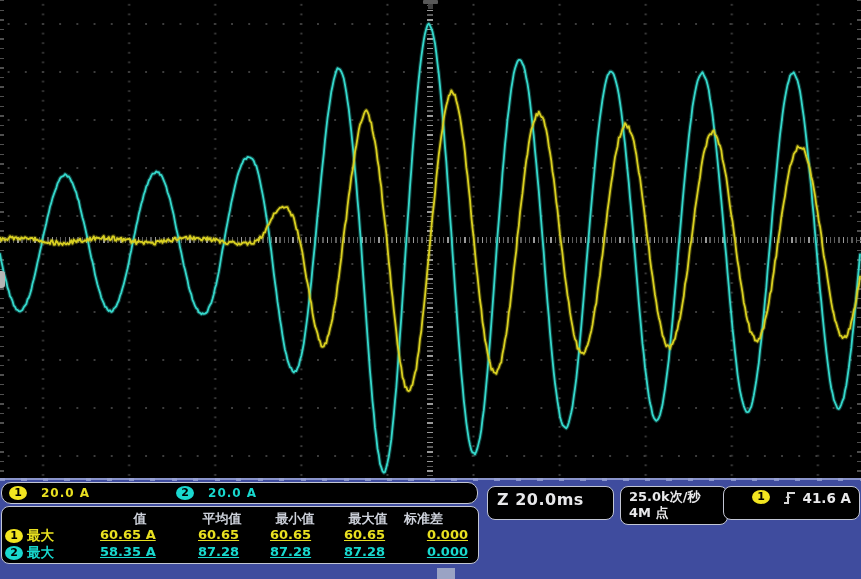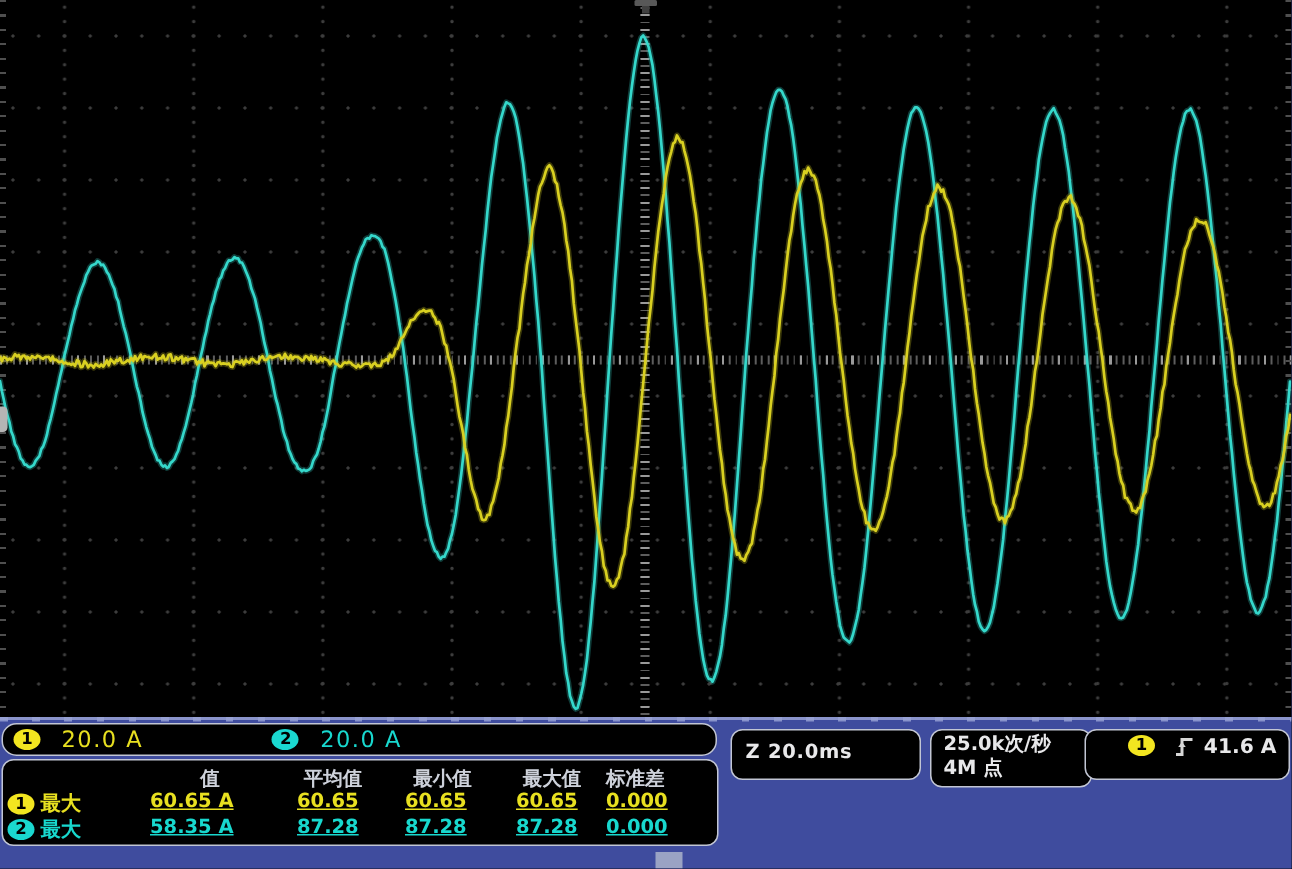--- a/index.html
+++ b/index.html
@@ -77,39 +77,39 @@
     color:#000;font-size:11px;font-weight:bold;text-align:center;line-height:14px;
     flex:0 0 auto;
   }
   .badge.y{background:#f2e520;}
   .badge.c{background:#1ad8d0;}
   .txt-y{color:#e8e020;}
   .txt-c{color:#18d8ce;}
   .txt-w{color:#e8e8ea;}
   .txt-h{color:#cdd1da;}
   .b-chan .badge{margin-left:7px;}
-  .b-chan .scale{font-size:15px;font-weight:normal;margin-left:14px;letter-spacing:1px;}
+  .b-chan .scale{font-size:12px;font-weight:bold;margin-left:14px;letter-spacing:1px;}
   .b-chan .badge.c{margin-left:86px;}
-  .b-zoom .ztxt{font-size:13px;font-weight:bold;letter-spacing:.5px;}
+  .b-zoom .ztxt{font-size:16px;font-weight:bold;letter-spacing:.5px;}
   .b-acq div{font-size:13px;font-weight:bold;}
   .b-trig .slope{margin:1px 0 0 13px;}
   .b-trig .lvl{margin-left:auto;font-size:13.5px;font-weight:bold;text-align:center;}
   
   .mtable{
     display:grid;
     grid-template-columns:92px 92px 72px 74px 72px 72px;
     grid-auto-rows:17px;
     padding-top:3px;
     font-size:13px;font-weight:bold;
   }
   .mtable .hc{text-align:center;font-weight:bold;}
   .mtable .hc.std{text-align:left;padding-right:6px;}
   .mtable .vc{padding-left:12px;white-space:nowrap;text-decoration:underline;}
   .mtable .vc.first{padding-left:6px;}
-  .mtable .vc.std{text-align:left;padding-left:0;padding-right:8px;}
+  .mtable .vc.std{text-align:right;padding-left:0;padding-right:8px;}
   .rowlab{display:flex;align-items:center;padding-left:3px;gap:4px;font-size:13.5px;font-weight:bold;}
   .gray-chip{position:absolute;left:437px;top:88px;width:18px;height:11px;background:#9aa3c4;}
 </style>
 </head>
 <body>
 
 <div class="screen">
   <div class="axis-h"></div>
   <div class="axis-v"></div>
   <div class="edge-ticks-left"></div>

